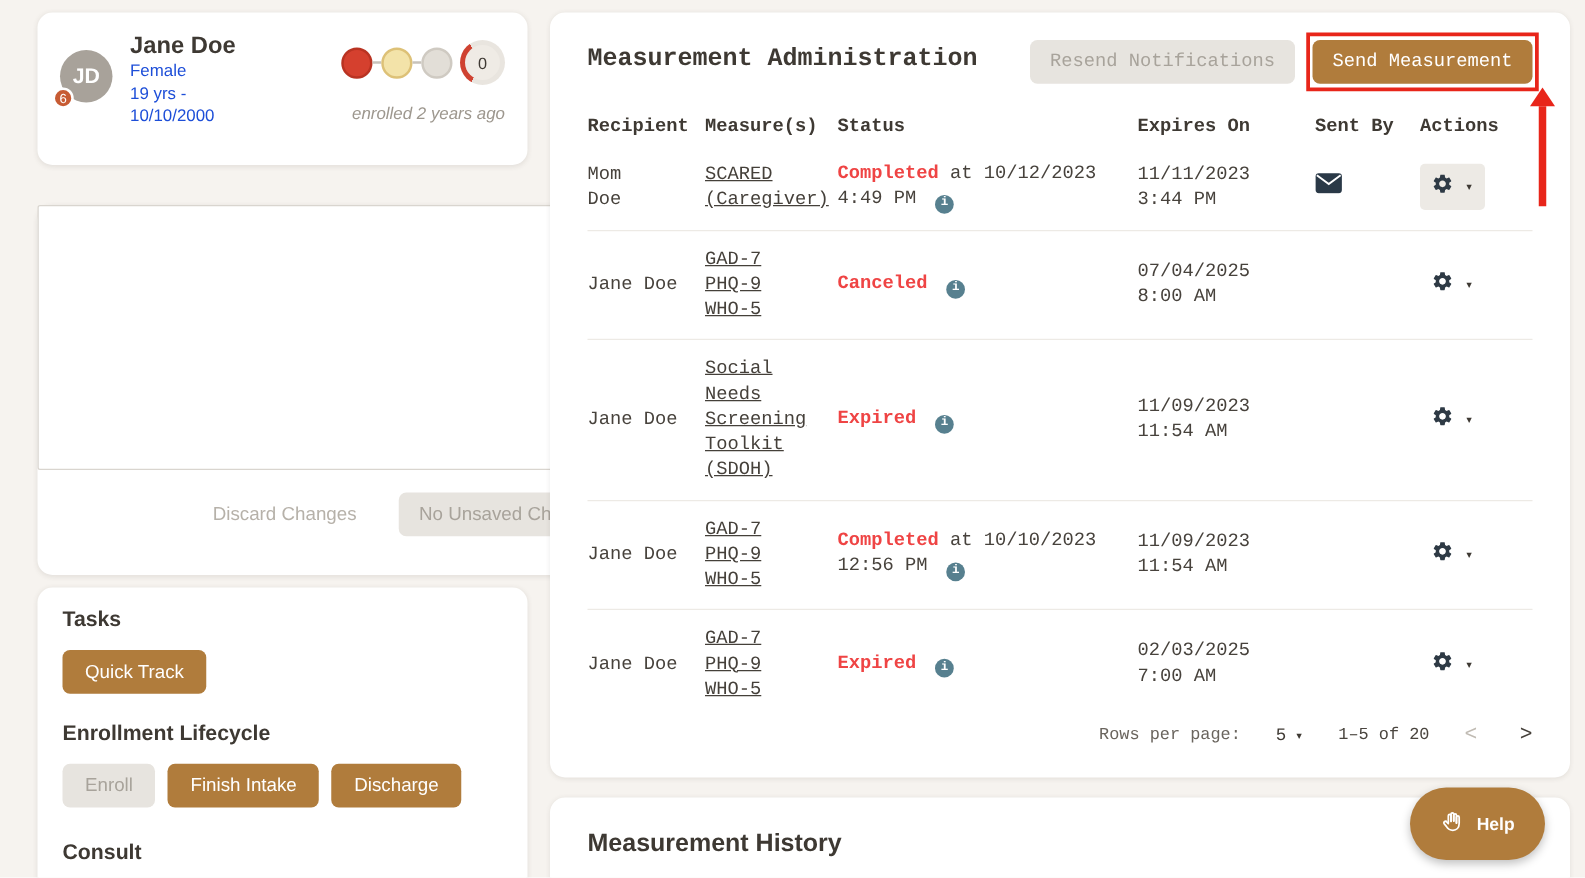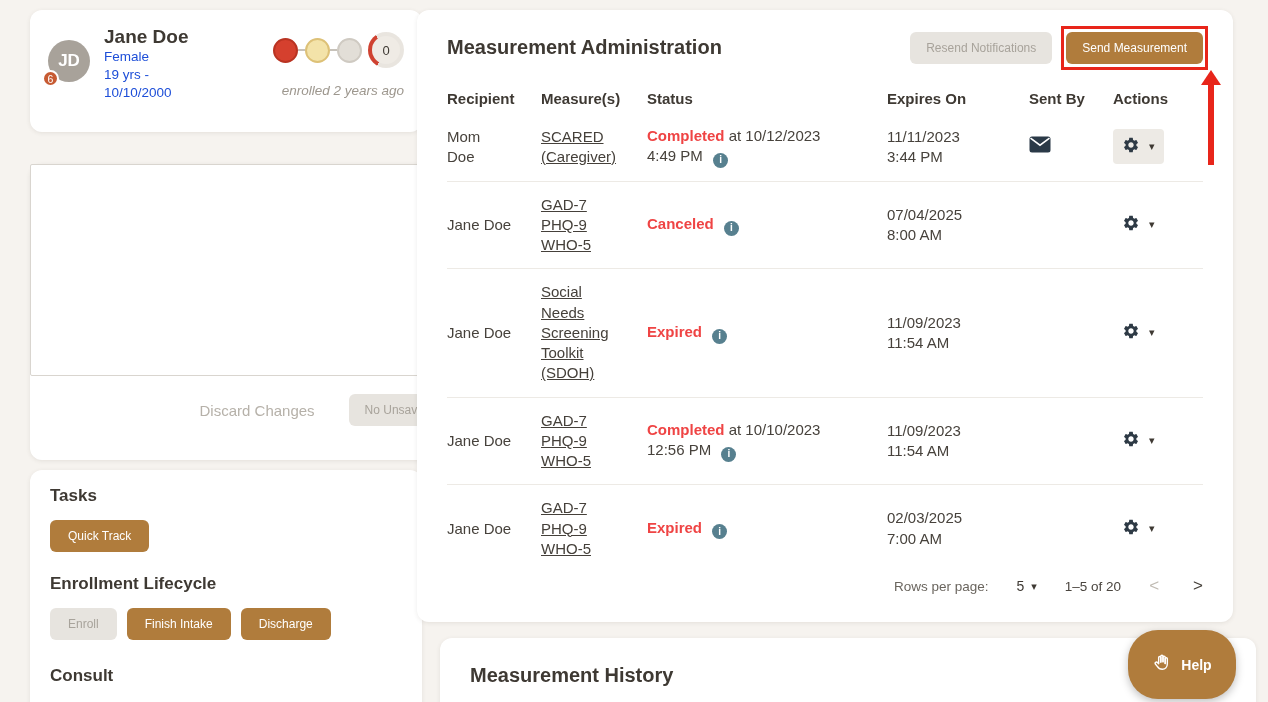--- a/index.html
+++ b/index.html
@@ -24,33 +24,33 @@
   .connector{width:7px;height:2px;background:#c7c2ba;flex:none;}
   .gauge{position:relative;width:36px;height:36px;border-radius:50%;margin-left:6px;background:conic-gradient(from 210deg,#cf4231 0 115deg,#e9e5df 115deg 360deg);flex:none;}
   .gauge-inner{position:absolute;inset:4px;background:#efebe5;border-radius:50%;display:flex;align-items:center;justify-content:center;font-size:13px;color:#3e3933;}
   .enrolled-note{font-style:italic;color:#9d978e;font-size:13.5px;margin-top:15px;}
 
   
   #notes-card{left:30px;top:164px;width:468px;height:296px;}
   .sketch-box{height:212px;border:1px solid #d9d5cf;background:#fff;border-radius:2px;}
   .notes-actions{display:flex;justify-content:flex-end;align-items:center;gap:34px;margin-top:18px;}
   .text-btn{background:none;border:none;color:#b6b1a9;font-size:15px;font-family:inherit;cursor:pointer;}
-  .btn{border:none;border-radius:6px;font-size:12px;padding:9px 16px;font-family:inherit;cursor:pointer;white-space:nowrap;}
+  .btn{border:none;border-radius:6px;font-size:15px;padding:9px 16px;font-family:inherit;cursor:pointer;white-space:nowrap;}
   .btn-disabled{background:#e7e4df;color:#a8a39b;}
   .btn-brown{background:#b07c3c;color:#fff;}
 
   
   #tasks-card{left:30px;top:470px;width:392px;height:310px;padding:16px 20px;}
   .panel-h{font-size:17px;font-weight:bold;color:#3e3933;}
   #tasks-card .btn{padding:9px 18px;}
   .lifecycle-btns{display:flex;gap:10px;margin-top:14px;}
   .mt14{margin-top:14px;} .mt22{margin-top:22px;} .mt26{margin-top:26px;}
 
   
-  #admin-card{left:417px;top:10px;width:816px;height:612px;padding:22px 30px;}
+  #admin-card{left:440px;top:10px;width:816px;height:612px;padding:22px 30px;font-family:Liberation Mono, monospace;}
   .admin-head{display:flex;align-items:flex-start;}
   .admin-title{font-size:20px;font-weight:bold;color:#3e3933;margin-top:4px;}
   .head-buttons{margin-left:auto;display:flex;gap:14px;align-items:center;}
   .send-wrap{position:relative;}
   .red-frame{position:absolute;inset:-6px -5px;border:3px solid #e8251a;pointer-events:none;}
   .red-arrow{position:absolute;right:12px;top:60px;width:20px;z-index:5;pointer-events:none;}
   .red-arrow .head{width:0;height:0;margin:0 auto;border-left:10px solid transparent;border-right:10px solid transparent;border-bottom:15px solid #e8251a;}
   .red-arrow .stem{width:6px;height:80px;margin:0 auto;background:#e8251a;}
 
   .grid-row{display:grid;grid-template-columns:80px 92px 226px 128px 70px 92px;column-gap:14px;align-items:center;}
@@ -68,21 +68,21 @@
   .pagination{display:flex;align-items:center;justify-content:flex-end;gap:28px;margin-top:4px;font-size:13.5px;color:#6a655e;}
   .rpp-value{display:inline-flex;align-items:center;gap:7px;font-size:14px;color:#3e3933;cursor:pointer;}
   .range{color:#4a453f;}
   .chev{background:none;border:none;font-size:17px;font-family:inherit;cursor:pointer;}
   .chev-prev{color:#c0bbb3;} .chev-next{color:#45403a;}
   .chev-group{display:flex;gap:34px;align-items:center;}
 
   
   #history-card{left:440px;top:638px;width:816px;height:120px;padding:26px 30px;}
   .history-title{font-size:20px;font-weight:bold;color:#3e3933;}
-  #help-fab{position:absolute;left:1128px;top:630px;width:108px;height:69px;border-radius:30px;background:#b07c3c;color:#fff;display:flex;align-items:center;justify-content:center;gap:9px;font-weight:bold;font-size:14px;border:none;box-shadow:0 3px 8px rgba(0,0,0,.25);cursor:pointer;z-index:10;font-family:inherit;}
+  #help-fab{position:absolute;left:1128px;top:630px;width:108px;height:58px;border-radius:30px;background:#b07c3c;color:#fff;display:flex;align-items:center;justify-content:center;gap:9px;font-weight:bold;font-size:14px;border:none;box-shadow:0 3px 8px rgba(0,0,0,.25);cursor:pointer;z-index:10;font-family:inherit;}
 </style>
 </head>
 <body>
 
 <div class="card" id="patient-card">
   <div class="avatar-wrap">
     <div class="avatar">JD</div>
     <div class="avatar-badge">6</div>
   </div>
   <div class="patient-info">

